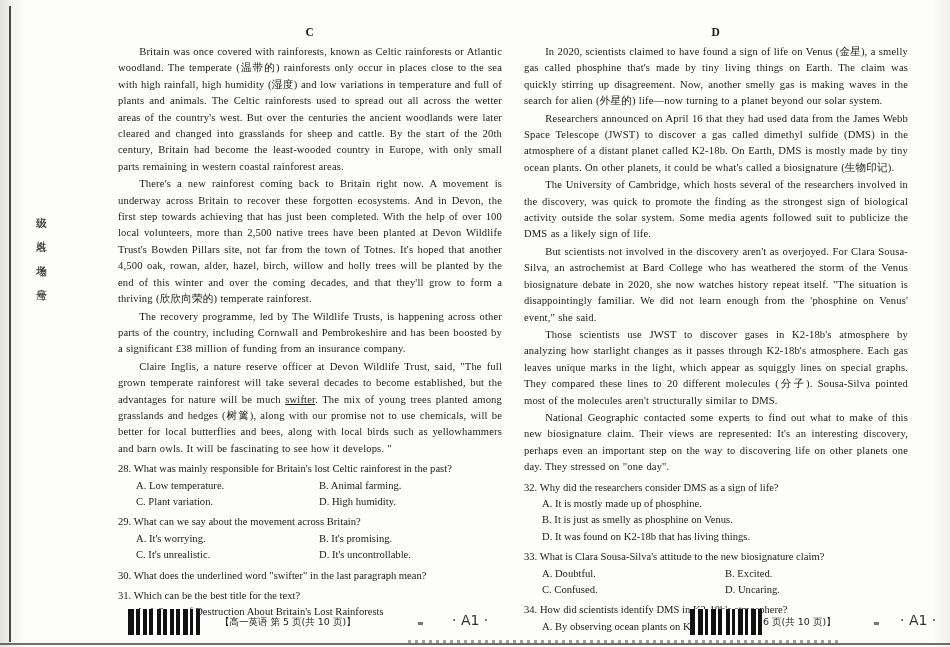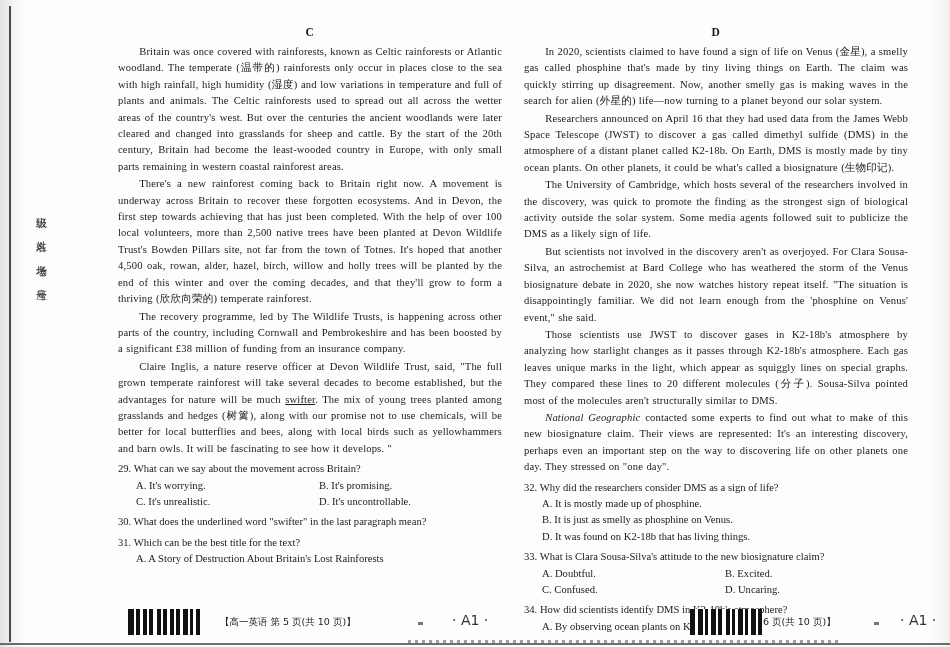--- a/index.html
+++ b/index.html
@@ -104,21 +104,21 @@
     margin: 0 0 1px 0;
     text-indent: 2em;
     text-align: justify;
     text-justify: inter-word;
     font-size: 10.6px;
     line-height: 16.4px;
     letter-spacing: .15px;
     word-spacing: .5px;
   }
   .u { text-decoration: underline; }
-  .it { font-style: italic; }
+  .it { }
 
   
   .q-block { margin-top: 4px; }
   .q-stem {
     font-size: 10.6px;
     line-height: 16.4px;
     margin: 0;
     text-align: left;
   }
   .opts-2col {
@@ -204,20 +204,29 @@
   <div class="columns">
 
     <div class="col">
       <div class="col-letter">C</div>
 
       <p class="para">Britain was once covered with rainforests, known as Celtic rainforests or Atlantic woodland. The temperate (温带的) rainforests only occur in places close to the sea with high rainfall, high humidity (湿度) and low variations in temperature and full of plants and animals. The Celtic rainforests used to spread out all across the wetter areas of the country's west. But over the centuries the ancient woodlands were later cleared and changed into grasslands for sheep and cattle. By the start of the 20th century, Britain had become the least-wooded country in Europe, with only small parts remaining in western coastal rainforest areas.</p>
       <p class="para">There's a new rainforest coming back to Britain right now. A movement is underway across Britain to recover these forgotten ecosystems. And in Devon, the first step towards achieving that has just been completed. With the help of over 100 local volunteers, more than 2,500 native trees have been planted at Devon Wildlife Trust's Bowden Pillars site, not far from the town of Totnes. It's hoped that another 4,500 oak, rowan, alder, hazel, birch, willow and holly trees will be planted by the end of this winter and over the coming decades, and that they'll grow to form a thriving (欣欣向荣的) temperate rainforest.</p>
       <p class="para">The recovery programme, led by The Wildlife Trusts, is happening across other parts of the country, including Cornwall and Pembrokeshire and has been boosted by a significant £38 million of funding from an insurance company.</p>
       <p class="para">Claire Inglis, a nature reserve officer at Devon Wildlife Trust, said, "The full grown temperate rainforest will take several decades to become established, but the advantages for nature will be much <span class="u">swifter</span>. The mix of young trees planted among grasslands and hedges (树篱), along with our promise not to use chemicals, will be better for local butterflies and bees, along with local birds such as yellowhammers and barn owls. It will be fascinating to see how it develops. "</p>
 
+      <div class="q-block">
+        <p class="q-stem">28. What was mainly responsible for Britain's lost Celtic rainforest in the past?</p>
+        <div class="opts-2col">
+          <div class="opt">A. Low temperature.</div>
+          <div class="opt">B. Animal farming.</div>
+          <div class="opt">C. Plant variation.</div>
+          <div class="opt">D. High humidity.</div>
+        </div>
+      </div>
 
       <div class="q-block">
         <p class="q-stem">29. What can we say about the movement across Britain?</p>
         <div class="opts-2col">
           <div class="opt">A. It's worrying.</div>
           <div class="opt">B. It's promising.</div>
           <div class="opt">C. It's unrealistic.</div>
           <div class="opt">D. It's uncontrollable.</div>
         </div>
       </div>

